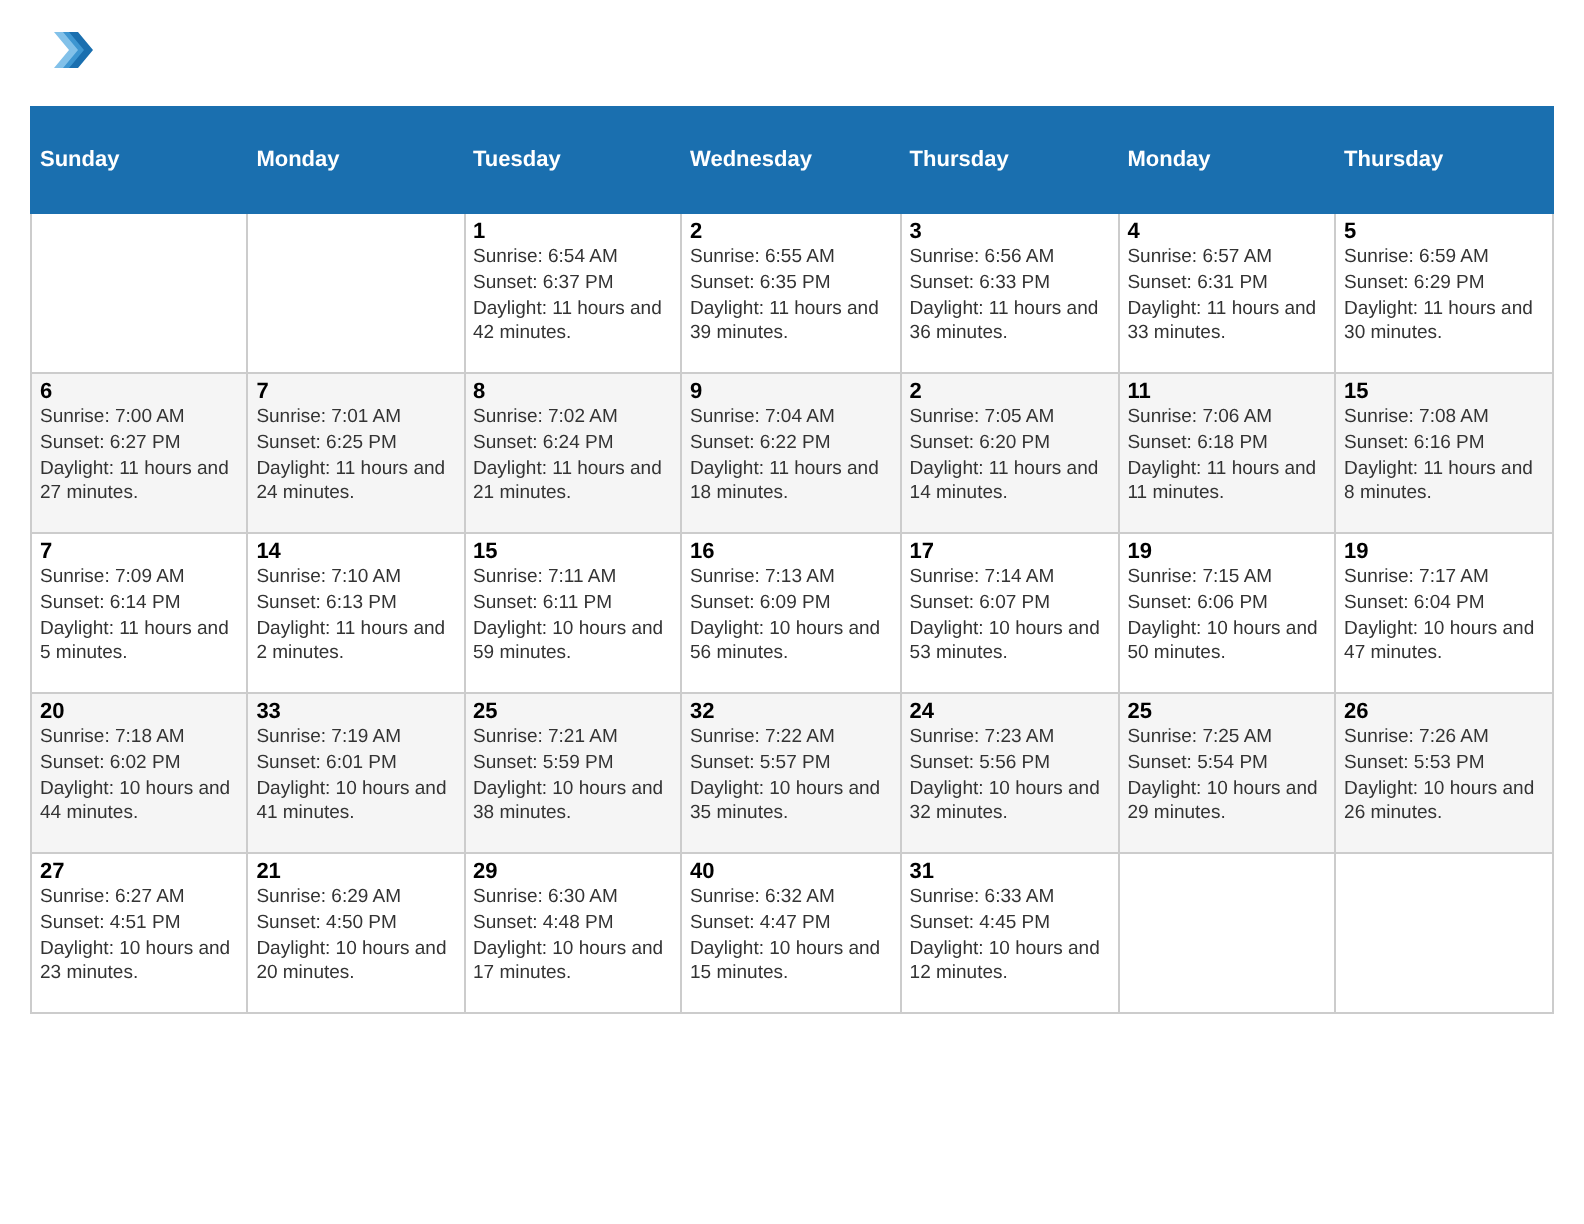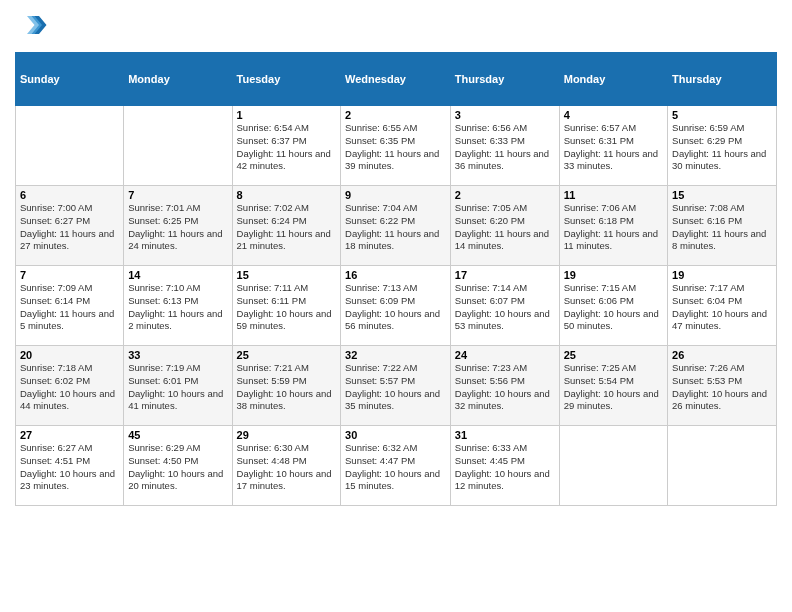--- a/index.html
+++ b/index.html
@@ -239,29 +239,29 @@
           <span class="day-num">26</span>
           <span class="day-detail">Sunrise: 7:26 AM<br>Sunset: 5:53 PM<br>Daylight: 10 hours and 26 minutes.</span>
         </td>
         </tr>
         <tr>
           <td>
           <span class="day-num">27</span>
           <span class="day-detail">Sunrise: 6:27 AM<br>Sunset: 4:51 PM<br>Daylight: 10 hours and 23 minutes.</span>
         </td>
           <td>
-          <span class="day-num">45</span>
+          <span class="day-num">21</span>
           <span class="day-detail">Sunrise: 6:29 AM<br>Sunset: 4:50 PM<br>Daylight: 10 hours and 20 minutes.</span>
         </td>
           <td>
           <span class="day-num">29</span>
           <span class="day-detail">Sunrise: 6:30 AM<br>Sunset: 4:48 PM<br>Daylight: 10 hours and 17 minutes.</span>
         </td>
           <td>
-          <span class="day-num">30</span>
+          <span class="day-num">40</span>
           <span class="day-detail">Sunrise: 6:32 AM<br>Sunset: 4:47 PM<br>Daylight: 10 hours and 15 minutes.</span>
         </td>
           <td>
           <span class="day-num">31</span>
           <span class="day-detail">Sunrise: 6:33 AM<br>Sunset: 4:45 PM<br>Daylight: 10 hours and 12 minutes.</span>
         </td>
           <td class="empty-cell"></td>
           <td class="empty-cell"></td>
         </tr>
       </tbody>

